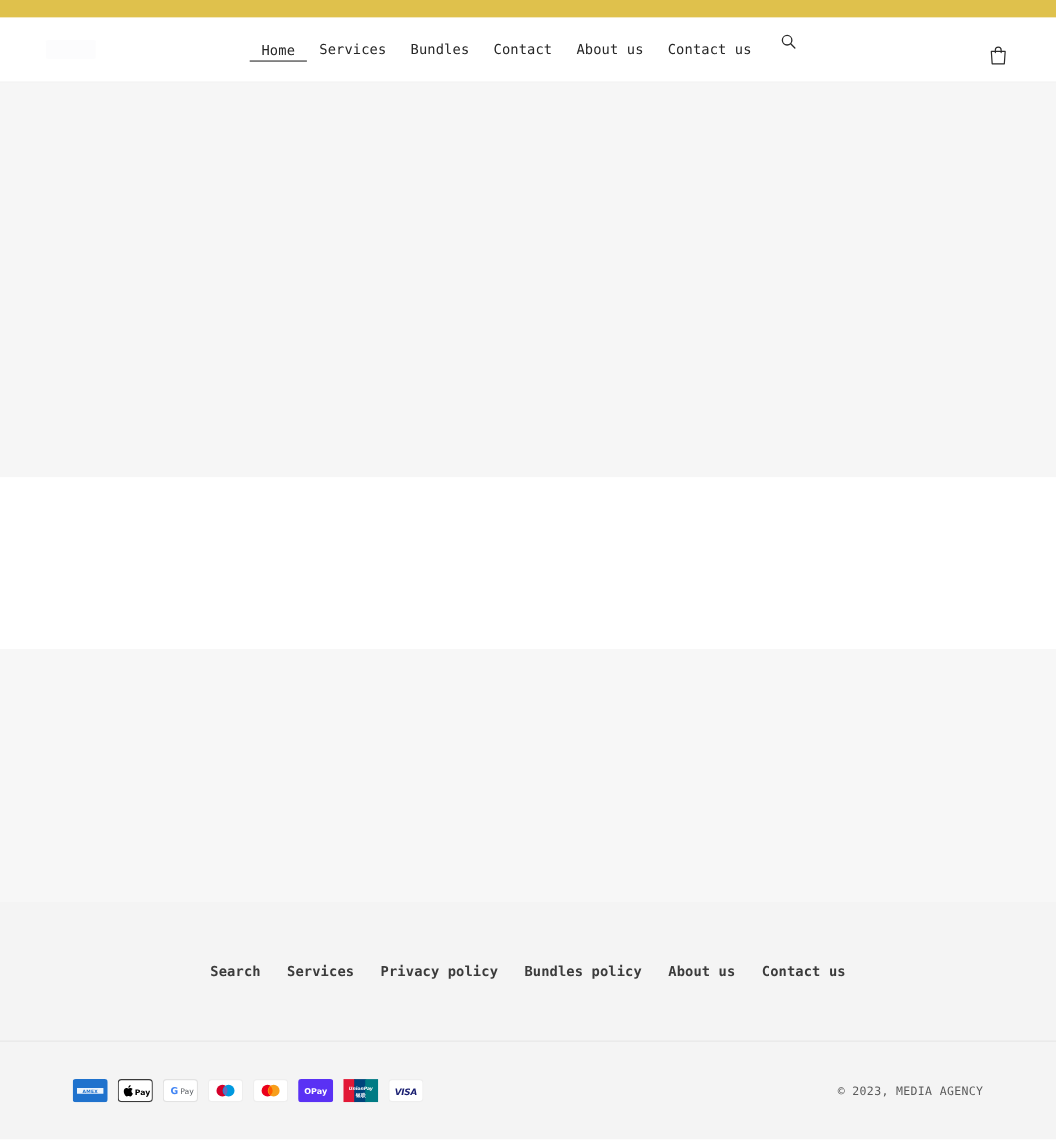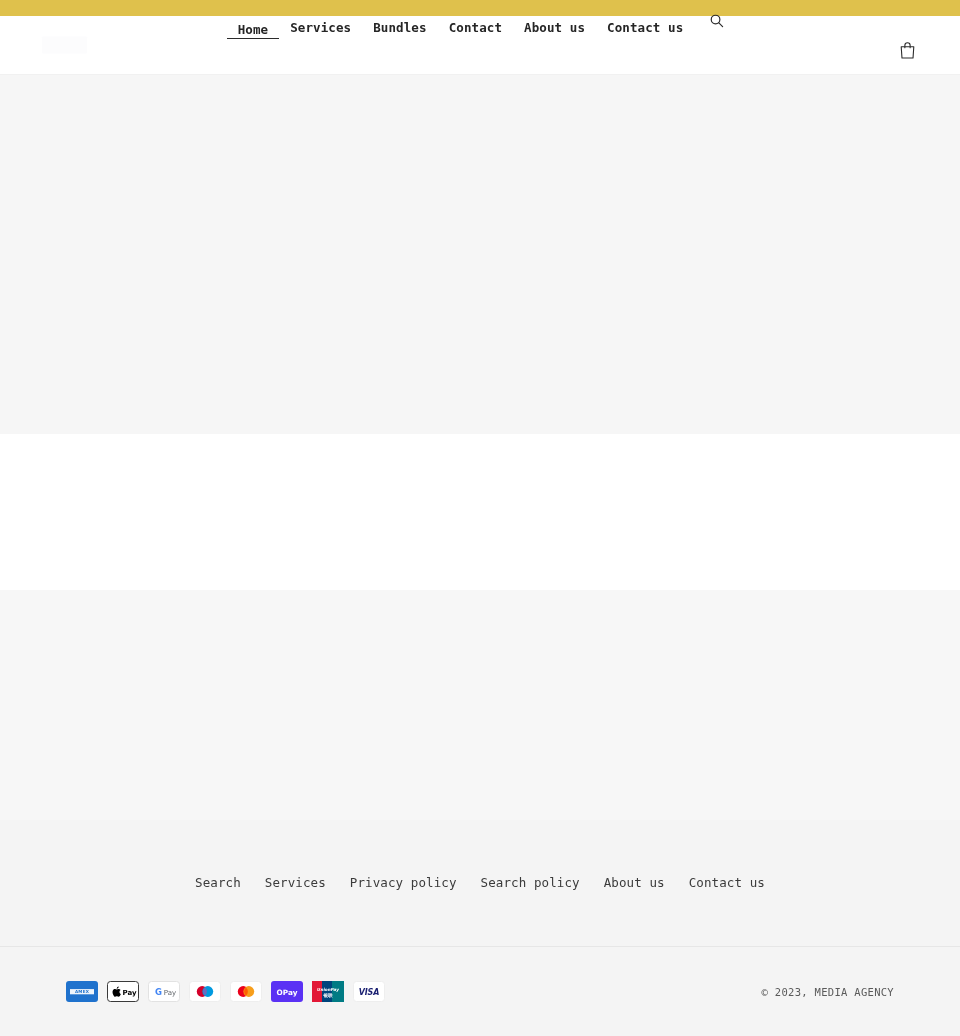--- a/index.html
+++ b/index.html
@@ -55,23 +55,22 @@
     overflow: hidden;
   }
 
   .nav-wrap {
     position: absolute;
     left: 0;
     right: 0;
     top: 0;
     bottom: 0;
     display: flex;
-    align-items: flex-start;
+    align-items: center;
     justify-content: center;
-    font-weight: bold;
   }
 
   .main-nav {
     display: flex;
     align-items: center;
     gap: 0;
   }
 
   .nav-link {
     display: inline-block;
@@ -144,20 +143,21 @@
     flex: 1 1 auto;
     display: flex;
     align-items: center;
     justify-content: center;
   }
 
   .footer-nav {
     display: flex;
     align-items: center;
     gap: 0;
+    font-weight: bold;
   }
 
   .footer-link {
     color: #3b3b3b;
     font-size: 12.5px;
     line-height: 1;
     letter-spacing: 0.1px;
     text-decoration: none;
     padding: 6px 12px;
     white-space: nowrap;
@@ -246,21 +246,21 @@
     <section class="section-c"></section>
   </main>
 
   <footer class="site-footer">
 
     <div class="footer-links-row">
       <nav class="footer-nav" id="footer-nav">
           <a class="footer-link">Search</a>
           <a class="footer-link">Services</a>
           <a class="footer-link">Privacy policy</a>
-          <a class="footer-link">Search policy</a>
+          <a class="footer-link">Bundles policy</a>
           <a class="footer-link">About us</a>
           <a class="footer-link">Contact us</a>
         </nav>
     </div>
 
     <div class="footer-bottom">
       <div class="payment-icons" id="payment-icons">
           <div class="pay-badge" title="American Express">
             <svg width="32" height="21" viewBox="0 0 32 21">
               <rect width="32" height="21" rx="3" fill="#1f72cd"></rect>

